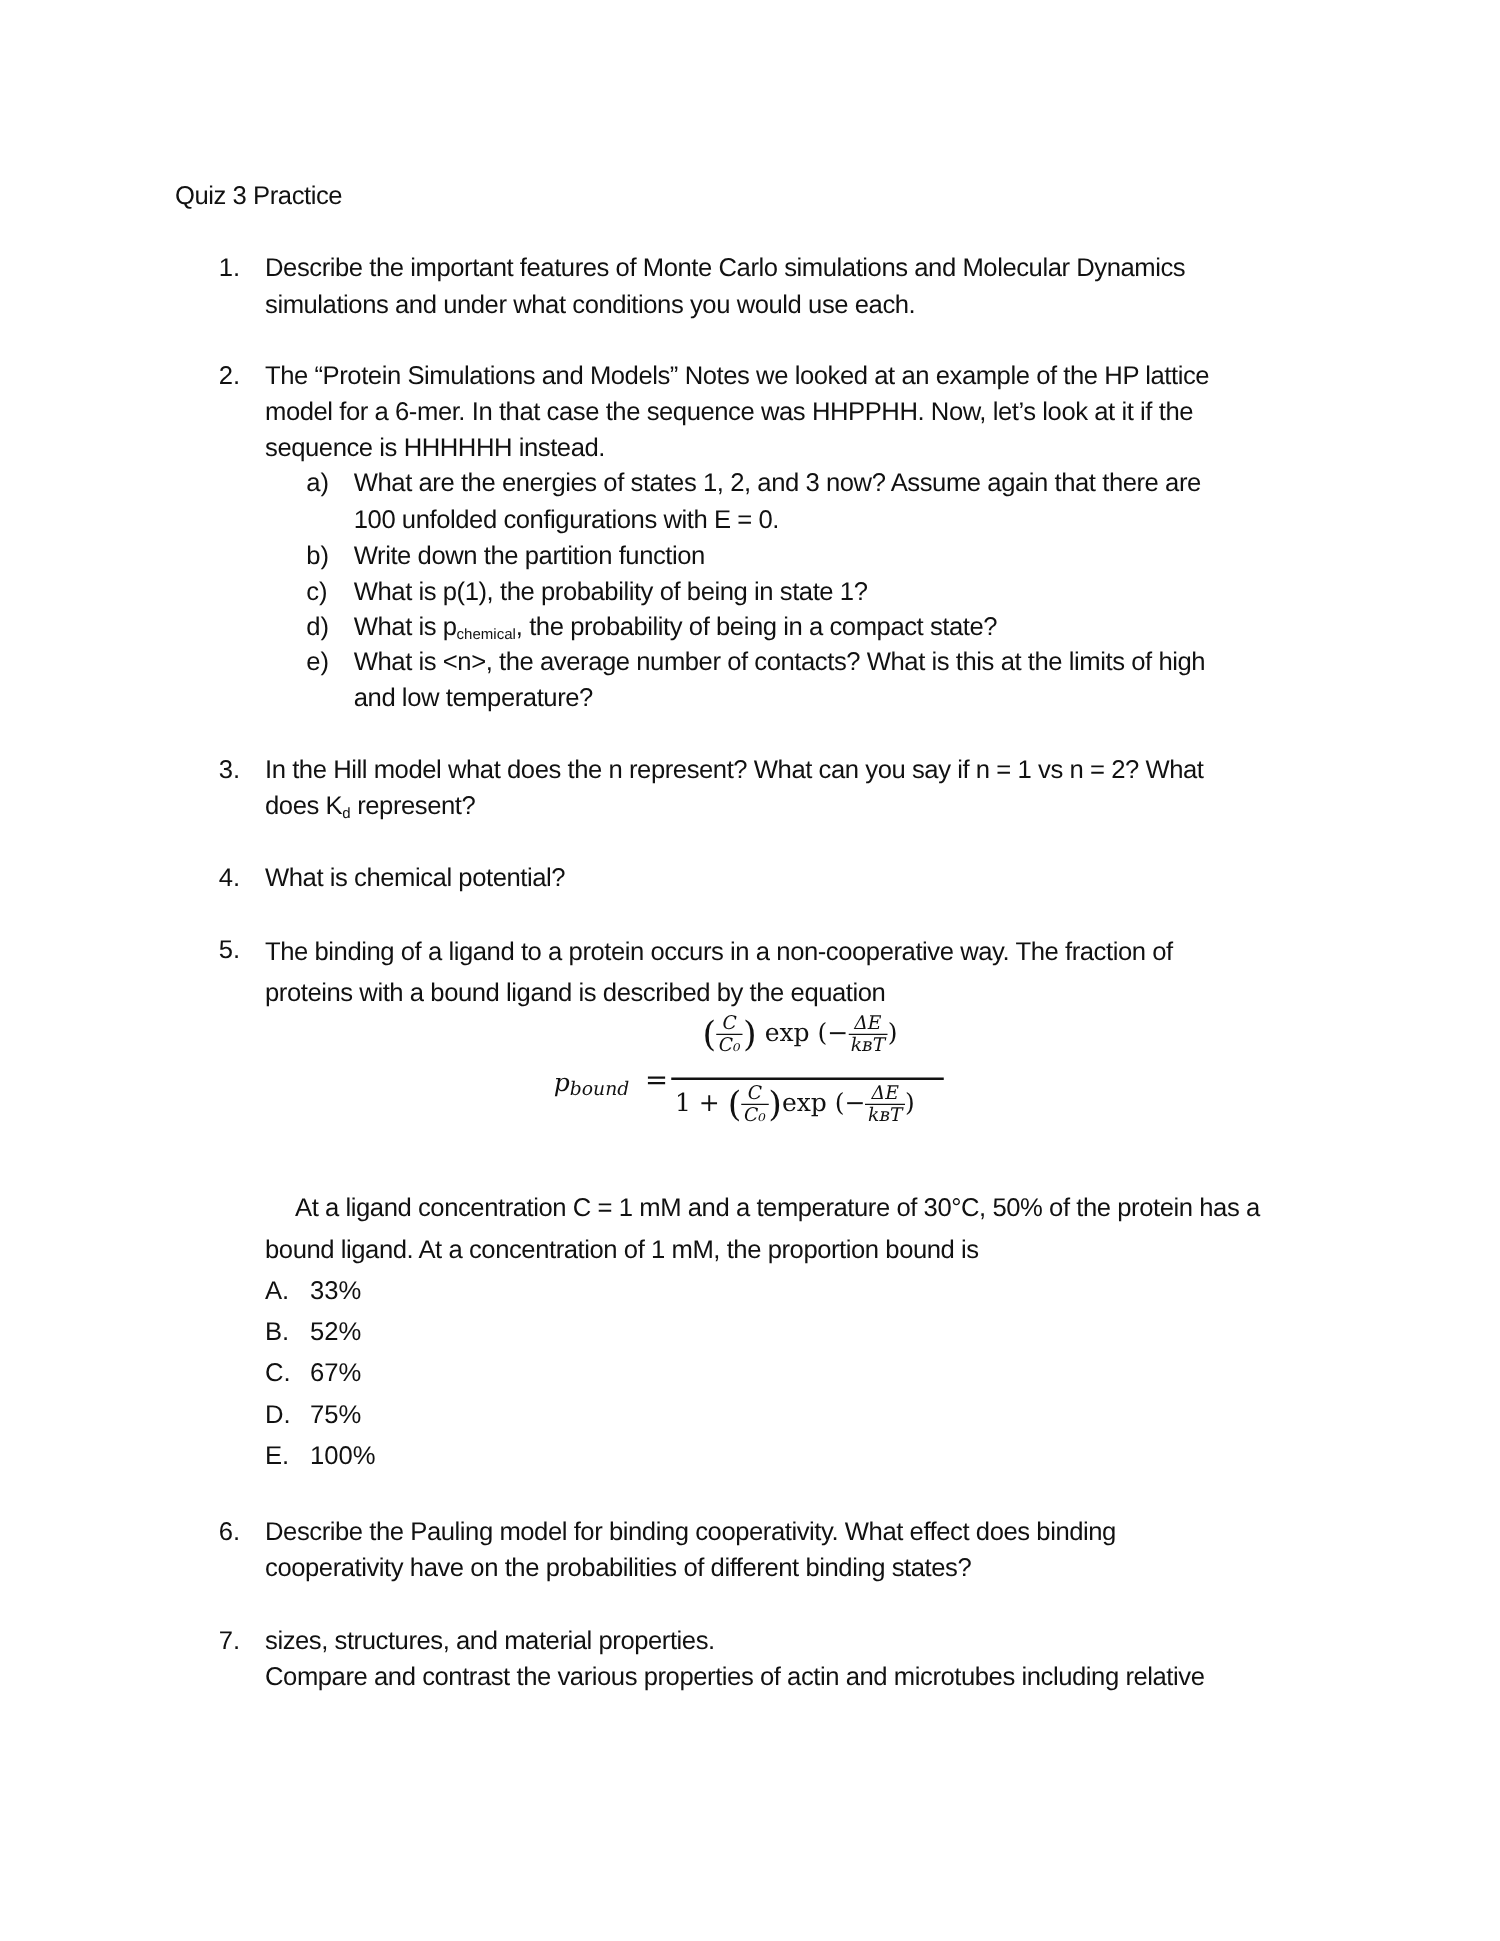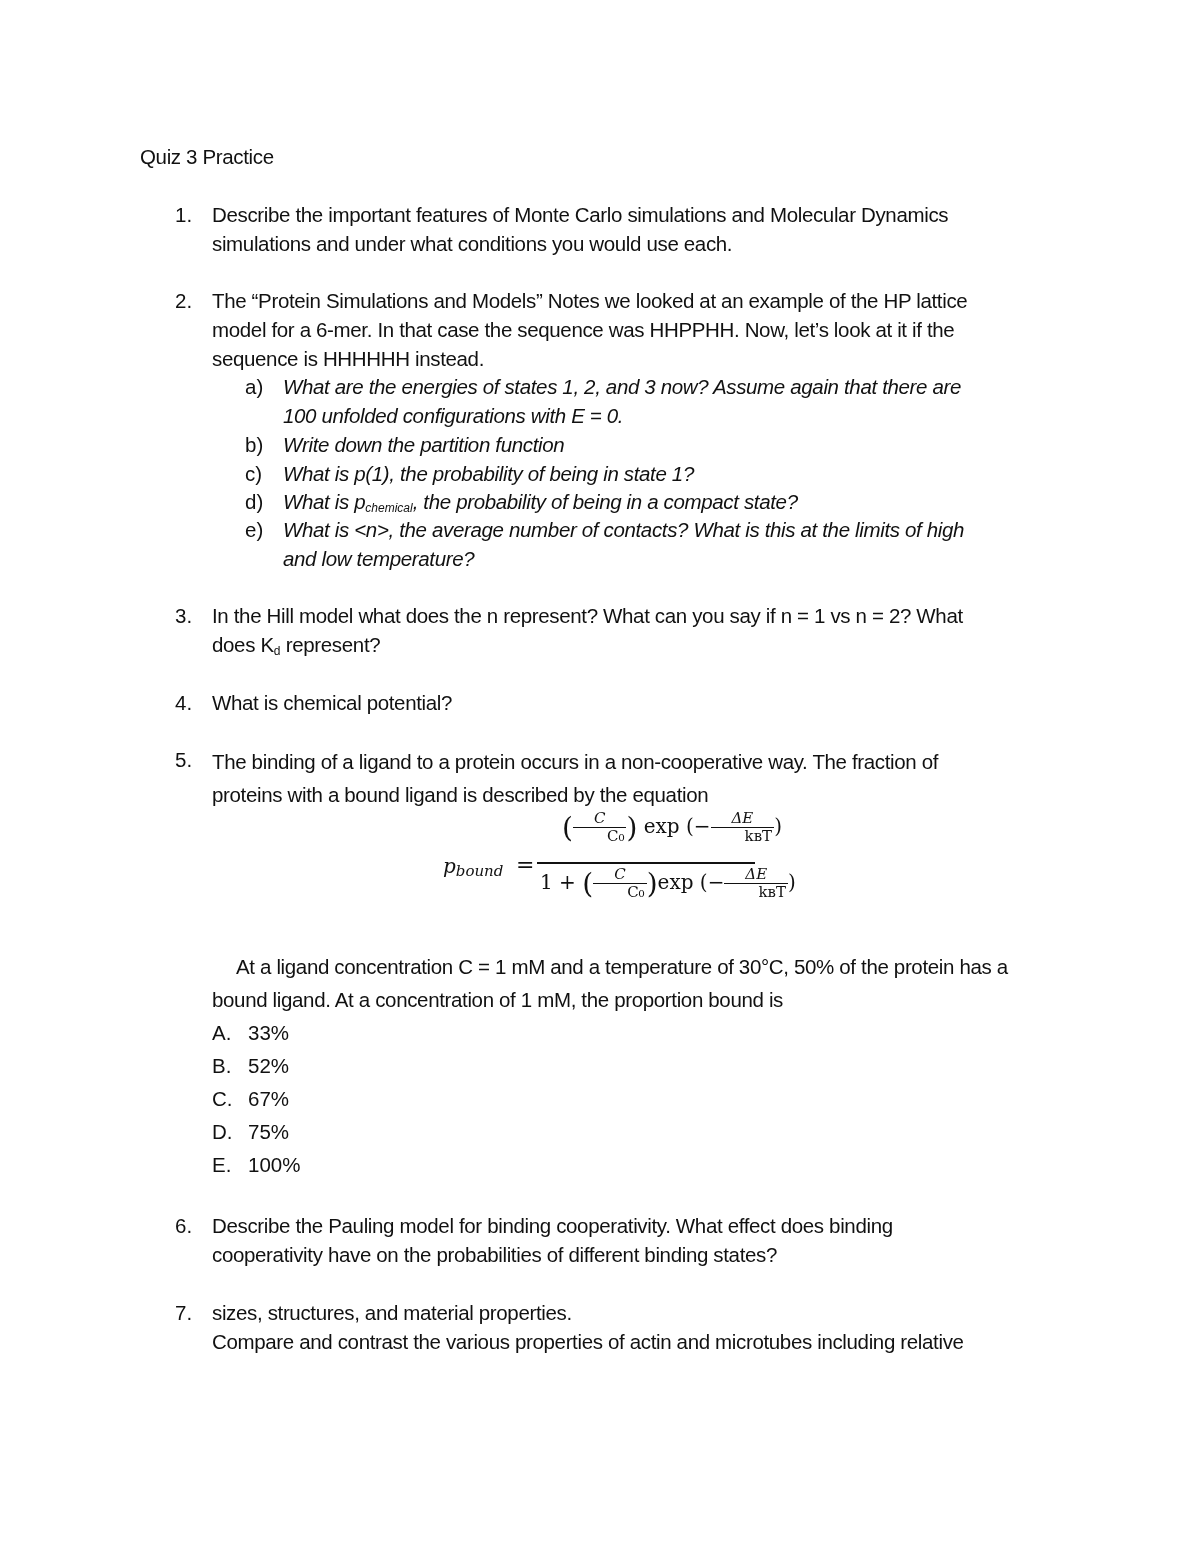--- a/index.html
+++ b/index.html
@@ -9,34 +9,34 @@
   }
   .page { position: absolute; left: 0; top: 0; width: 1200px; height: 1553px; }
   .txt { position: absolute; font-size: 20.5px; line-height: 29px; white-space: nowrap; letter-spacing: -0.35px; }
   .title { left: 140px; top: 142px; }
   .q { position: absolute; left: 175px; width: 900px; }
   .q .n { position: absolute; left: 0; top: 0; font-size: 20.5px; line-height: 29px; }
   .q .body { position: absolute; left: 37px; top: 0; font-size: 20.5px; line-height: 29px; letter-spacing: -0.35px; width: 880px; }
   .q .body .ln { display: block; white-space: nowrap; height: 29px; }
   .sub { position: absolute; left: 245px; width: 820px; }
   .sub .n { position: absolute; left: 0; top: 0; font-size: 20.5px; line-height: 29px; }
-  .sub .body { position: absolute; left: 38px; top: 0; font-size: 20.5px; line-height: 29px; letter-spacing: -0.35px; font-style: italic; }
+  .sub .body { position: absolute; left: 38px; top: 0; font-size: 20.5px; line-height: 29px; letter-spacing: -0.35px; }
   .sub .body .ln { display: block; white-space: nowrap; height: 29px; }
   .subscr { font-size: 12px; vertical-align: -3px; letter-spacing: 0; }
   .opt { position: absolute; left: 212px; font-size: 20.5px; line-height: 29px; }
   .opt .n { position: absolute; left: 0; top: 0; }
   .opt .v { position: absolute; left: 36px; top: 0; }
   .eq { position: absolute; left: 440px; top: 810px; width: 330px; height: 110px; font-family: "DejaVu Serif", serif; }
   .eq .lhs { position: absolute; left: 3px; top: 44px; font-style: italic; font-size: 20px; }
   .eq .eqsign { position: absolute; left: 76px; top: 42px; font-size: 22px; }
   .eq .bar { position: absolute; left: 97px; top: 52px; width: 218px; height: 2px; background: #111; }
   .frac-row { position: absolute; font-size: 20px; white-space: nowrap; }
   .mini { display: inline-block; vertical-align: middle; text-align: center; font-size: 15px; line-height: 17px; }
   .mini .t { display: block; border-bottom: 1px solid #111; padding: 0 2px; font-style: italic; }
-  .mini .b { display: block; padding: 0 2px; margin-left: 32px; }
+  .mini .b { display: block; font-style: italic; padding: 0 2px; }
   .paren { font-size: 28px; vertical-align: middle; }
 </style>
 </head>
 <body>
 
 <div class="page">
 
   <div class="txt title">Quiz 3 Practice</div>
 
   <div class="q" style="top:200px;">

